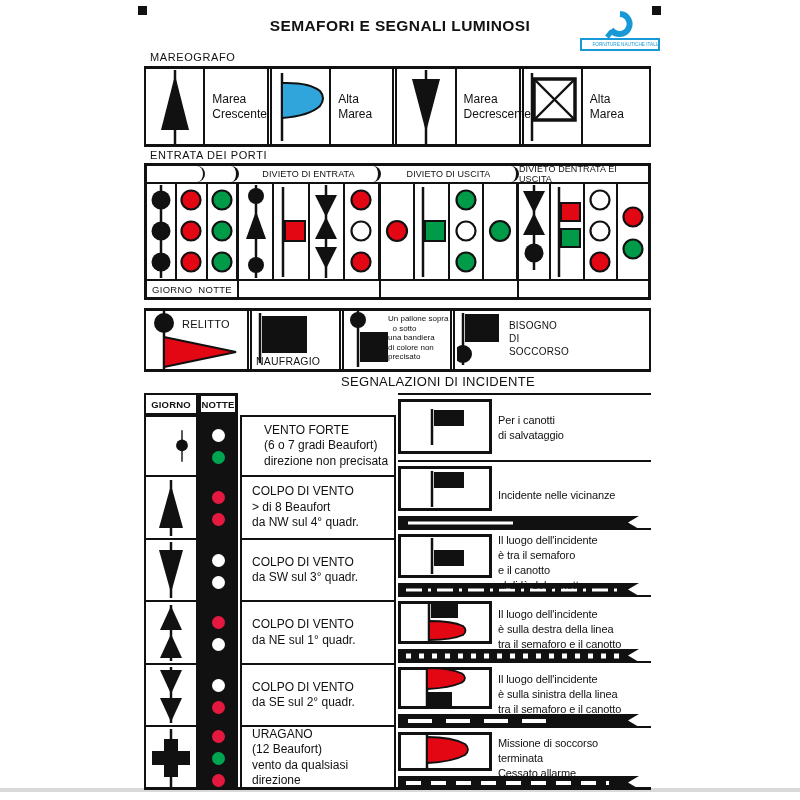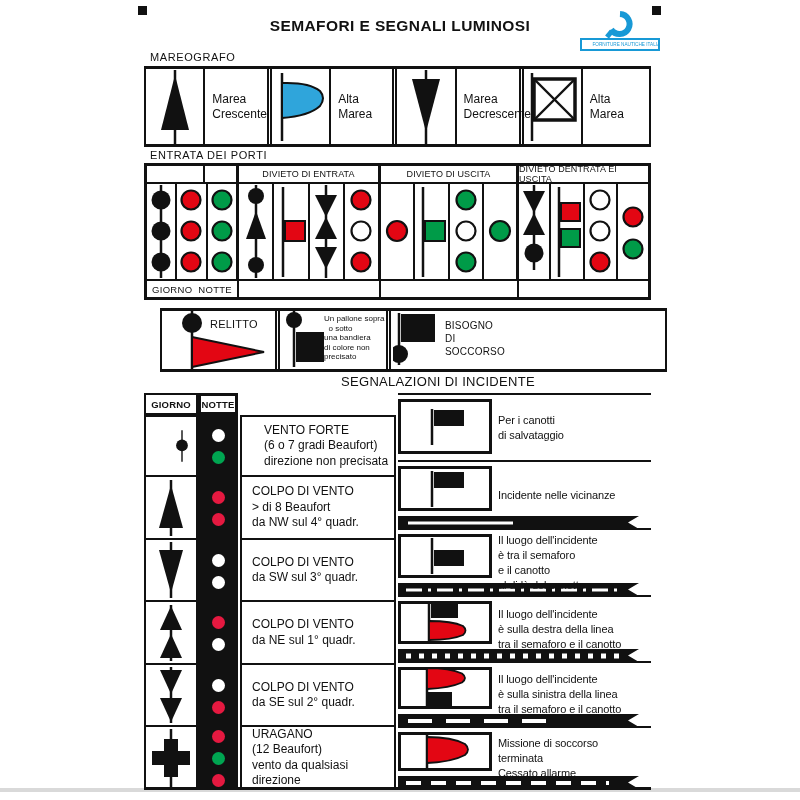--- a/index.html
+++ b/index.html
@@ -28,42 +28,42 @@
           display:flex; }
   .m-sym { width:60px; border-right:2px solid #111; display:flex; align-items:center; justify-content:center; }
   .m-lab { width:67px; border-right:5px double #111; display:flex; align-items:center;
            padding-left:7px; font-size:12px; line-height:15px; }
   .m-lab:last-child { border-right:none; }
 
   
   .ports { position:absolute; left:6px; top:163px; width:507px;
            border:3px solid #111; border-top:3px solid #111; }
   .ports-head { display:flex; height:18px; border-bottom:2px solid #111; font-size:9px; }
-  .ports-head > div { display:flex; align-items:center; justify-content:center; letter-spacing:.1px; }
+  .ports-head > div { display:flex; align-items:center; justify-content:center; letter-spacing:.1px;border-radius:8px; }
   .ph-a { width:58px; border-right:2px solid #111; }
   .ph-b { width:34px; border-right:3px solid #111; }
   .ph-1 { width:142px; border-right:3px solid #111; }
   .ph-2 { width:138px; border-right:3px solid #111; }
   .ph-3 { flex:1; }
   .ports-body { display:flex; height:97px; border-bottom:2px solid #111; }
   .grp { display:flex; }
   .g1 { width:92px; border-right:3px solid #111; }
   .g2 { width:142px; border-right:3px solid #111; }
   .g3 { width:138px; border-right:3px solid #111; }
   .g4 { flex:1; }
   .col { flex:1; border-right:2px solid #111; display:flex; align-items:center; justify-content:center; }
   .col:last-child { border-right:none; }
   .ports-foot { display:flex; height:16px; font-size:9.5px; }
   .pf { border-right:2px solid #111; }
   .pf0 { width:92px; display:flex; justify-content:space-between; align-items:center; padding:0 5px; letter-spacing:.3px; }
   .pf1 { width:142px; } .pf2 { width:138px; } .pf3 { flex:1; border-right:none; }
 
   
-  .mid { position:absolute; left:22px; top:308px; width:507px; height:64px;
-         border:2px solid #111; border-top:3px solid #111; border-bottom:3px solid #111; display:flex;padding-left:12px; }
+  .mid { position:absolute; left:6px; top:308px; width:507px; height:64px;
+         border:2px solid #111; border-top:3px solid #111; border-bottom:3px solid #111; display:flex; }
   .mid-cell { position:relative; border-right:5px double #111; }
   .mid-cell:last-child { border-right:none; }
   .mc1 { width:106px; } .mc2 { width:95px; } .mc3 { width:92px; } .mc4 { width:111px; } .mc5 { flex:1; }
   .mid-lab { position:absolute; font-size:11px; letter-spacing:.2px; }
   .mid-small { position:absolute; font-size:8px; line-height:9.6px; }
 
   .seg-label { position:absolute; top:374px; left:100px; width:400px; text-align:center;
                font-size:13px; letter-spacing:.3px; }
 
   
@@ -300,20 +300,27 @@
 
   <div class="mid">
     <div class="mid-cell mc1">
       <svg width="96" height="58" viewBox="0 0 96 58" style="position:absolute;left:2px;top:0;">
         <line x1="16" y1="0" x2="16" y2="58" stroke="#111" stroke-width="2.5"></line>
         <circle cx="16" cy="12" r="10" fill="#111"></circle>
         <polygon points="16,26 16,56 88,41" fill="#e30613" stroke="#111" stroke-width="2"></polygon>
       </svg>
       <div class="mid-lab" style="left:36px;top:7px;">RELITTO</div>
     </div>
+    <div class="mid-cell mc3">
+      <svg width="80" height="58" viewBox="0 0 80 58" style="position:absolute;left:0;top:0;">
+        <line x1="8" y1="2" x2="8" y2="52" stroke="#111" stroke-width="2.5"></line>
+        <rect x="10" y="5" width="45" height="37" fill="#111"></rect>
+      </svg>
+      <div class="mid-lab" style="left:4px;bottom:2px;font-size:10.5px;">NAUFRAGIO</div>
+    </div>
     <div class="mid-cell mc4">
       <svg width="44" height="58" viewBox="0 0 44 58" style="position:absolute;left:2px;top:0;">
         <line x1="12" y1="0" x2="12" y2="56" stroke="#111" stroke-width="2.5"></line>
         <circle cx="12" cy="9" r="8" fill="#111"></circle>
         <rect x="14" y="21" width="28" height="30" fill="#111"></rect>
       </svg>
       <div class="mid-small prew" style="left:44px;top:3px;right:1px;">Un pallone sopra
   o sotto
 una bandiera
 di colore non

